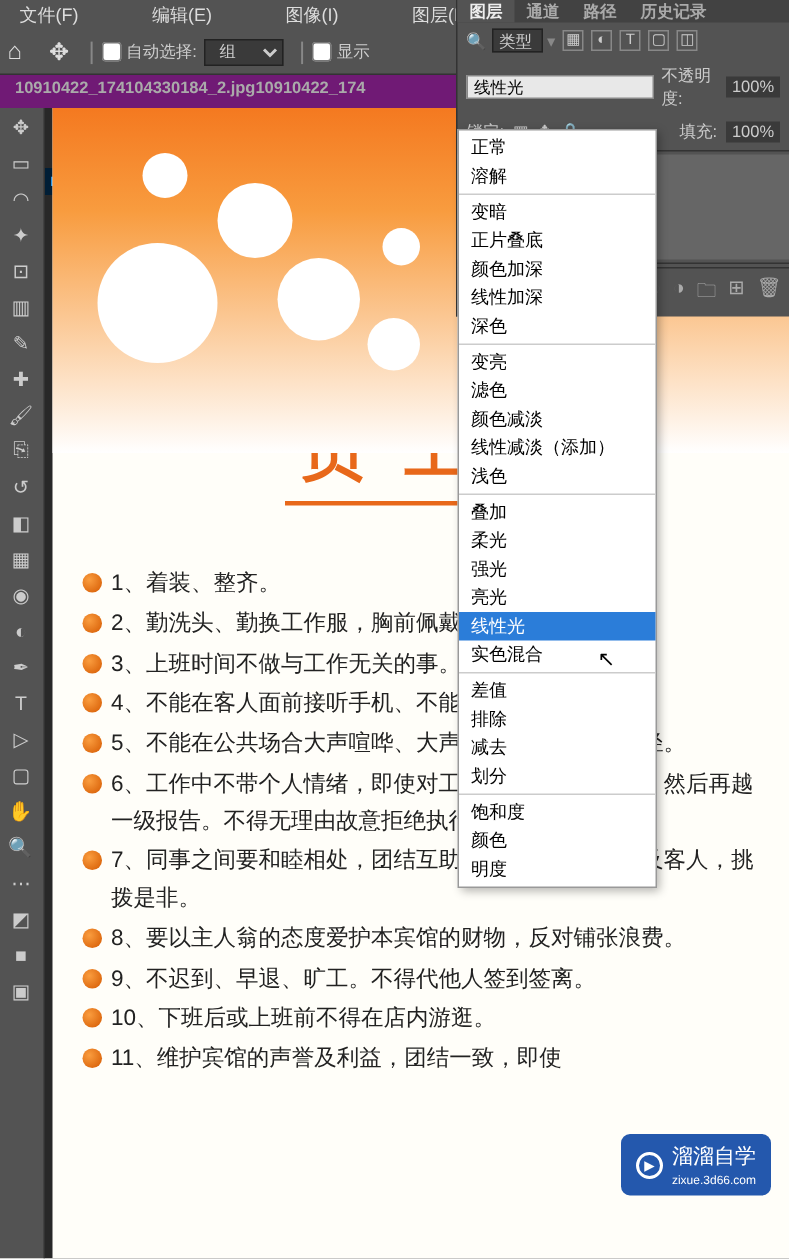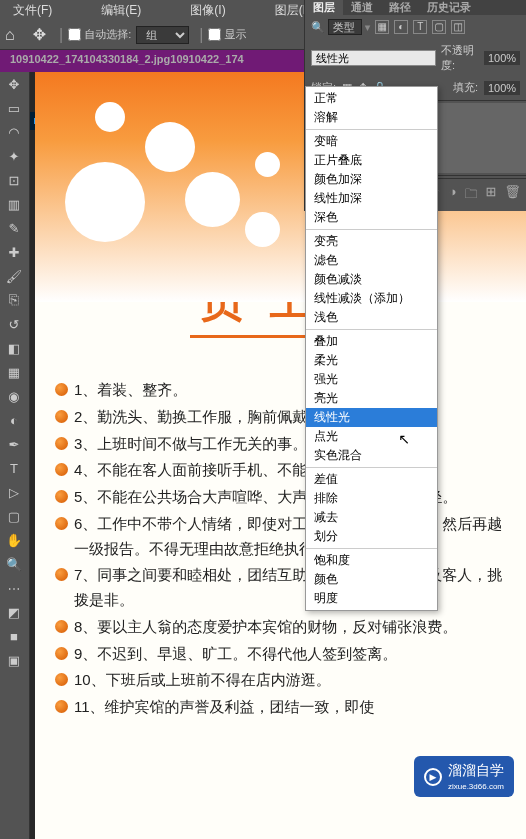--- a/index.html
+++ b/index.html
@@ -270,21 +270,20 @@
     <div class="item">颜色减淡</div>
     <div class="item">线性减淡（添加）</div>
     <div class="item">浅色</div>
   </div>
   <div class="group">
     <div class="item">叠加</div>
     <div class="item">柔光</div>
     <div class="item">强光</div>
     <div class="item">亮光</div>
     <div class="item highlighted">线性光</div>
-    <div class="item">点光</div>
     <div class="item">实色混合</div>
   </div>
   <div class="group">
     <div class="item">差值</div>
     <div class="item">排除</div>
     <div class="item">减去</div>
     <div class="item">划分</div>
   </div>
   <div class="group">
     <div class="item">饱和度</div>

